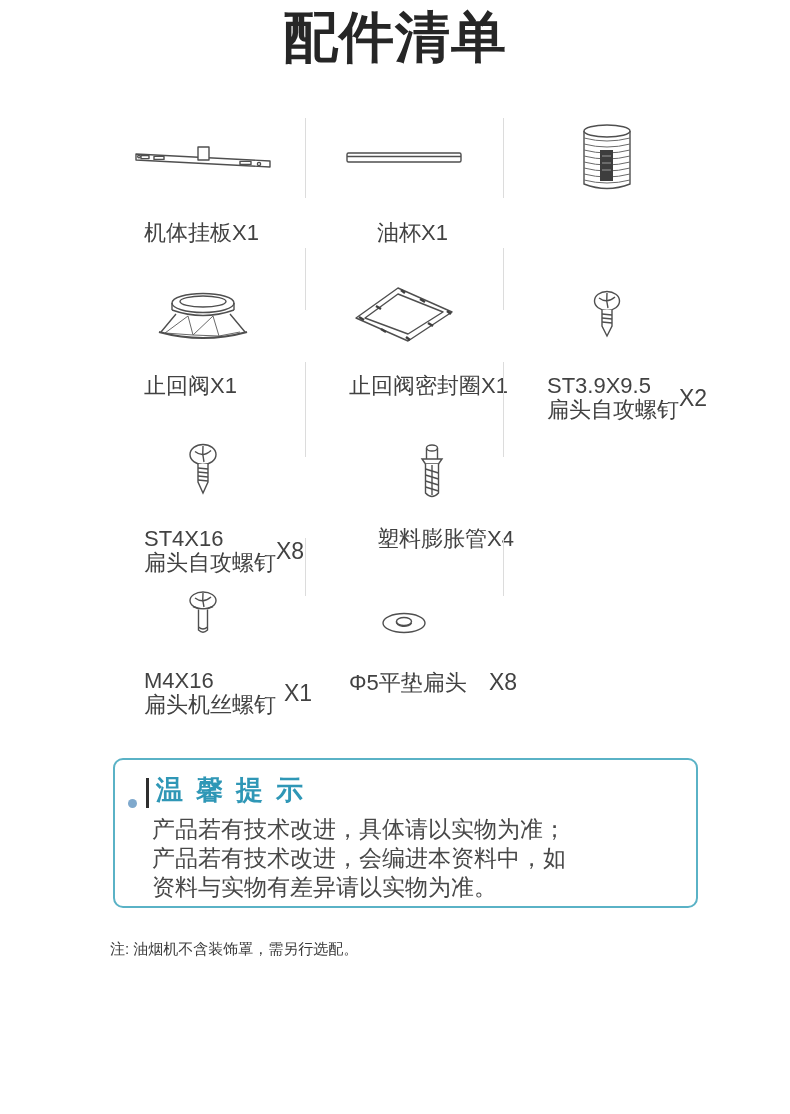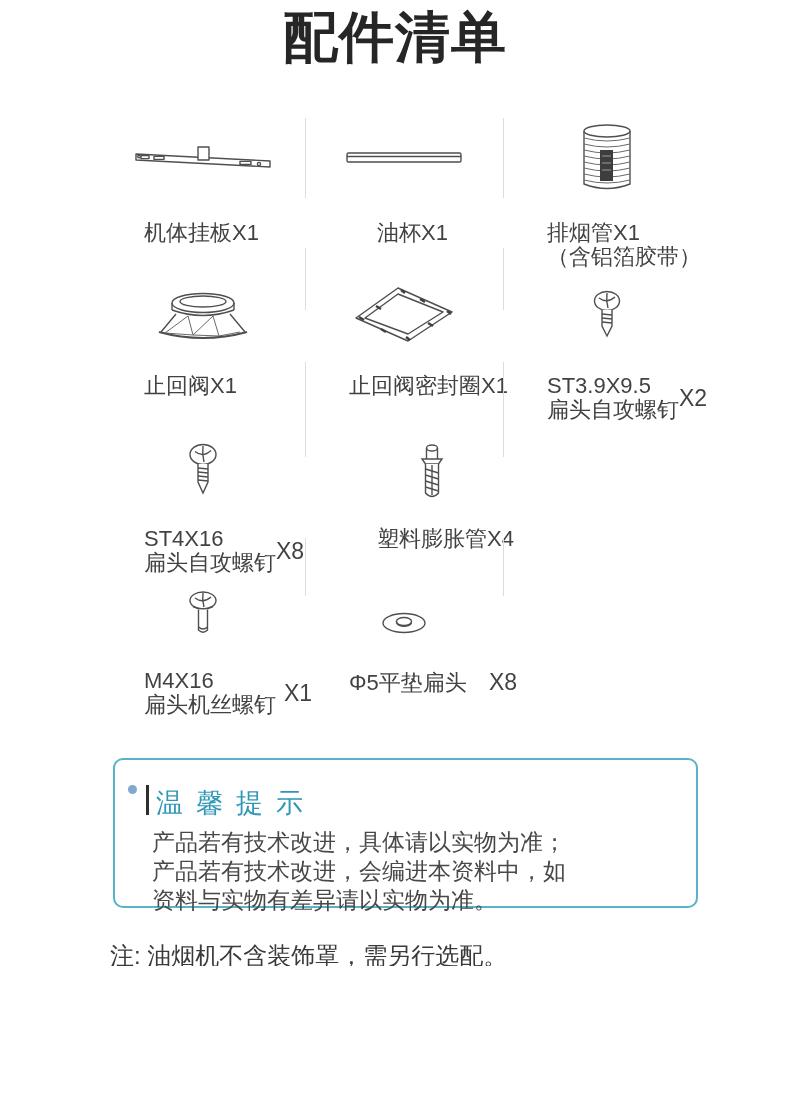--- a/index.html
+++ b/index.html
@@ -54,32 +54,32 @@
   svg { display:block; }
   .stroke { stroke:#4f4f4f; stroke-width:1.4; fill:#ffffff; }
   .stroke-thin { stroke:#6a6a6a; stroke-width:1; fill:none; }
   .nofill { fill:none; }
   .tips-box {
     margin:43px 0 0 113px;
     width:585px; height:150px;
     border:2px solid #5ab2c6;
     border-radius:10px;
   }
-  .tips-header { display:flex; align-items:flex-start; padding:25px 0 0 13px; }
+  .tips-header { display:flex; align-items:flex-end; padding:12px 0 0 13px;font-weight:bold; }
   .tips-bullet { width:9px; height:9px; border-radius:50%; background:#7fa9cd; }
   .tips-bar { width:3px; height:30px; background:#2e2e2e; margin-left:9px; }
   .tips-title {
     margin-left:7px;
     font-size:27px;
     letter-spacing:13px;
     color:#2f97b6;
   }
   .tips-body { margin:7px 16px 0 37px; }
   .tips-line { display:block; font-size:23px; line-height:29px; color:#484848; white-space:nowrap; }
-  .foot-note { margin:32px 0 4px 110px; font-size:24px; color:#3a3a3a; }
+  .foot-note { margin:32px 0 4px 110px; font-size:15px; color:#3a3a3a; }
 </style>
 </head>
 <body>
 
 <div class="page">
 
   <h1 class="main-title">配件清单</h1>
 
   <div class="grid">
     <div class="sep l s1"></div>
@@ -151,27 +151,20 @@
                 <path d="M3 57 Q26 63 49 57"></path>
             </g>
             <rect x="19" y="27" width="13" height="31" fill="#3d3d3d"></rect>
             <g stroke="#9a9a9a" stroke-width="1">
               <line x1="21" y1="33" x2="30" y2="33"></line>
               <line x1="21" y1="40" x2="30" y2="40"></line>
               <line x1="21" y1="47" x2="30" y2="47"></line>
             </g>
           </svg>
         </div>
-        <div class="label-row">
-          <div class="lines">
-            <span class="line">排烟管X1</span>
-            <span class="line">（含铝箔胶带）</span>
-          </div>
-
-        </div>
       </div>
     </div>
 
     <div class="row r2">
       <div class="cell">
         <div class="art">
           <svg width="96" height="54" viewBox="0 0 96 54">
             <g class="stroke">
               <ellipse cx="48" cy="13" rx="31" ry="9.5"></ellipse>
               <ellipse cx="48" cy="11.5" rx="23" ry="5.5"></ellipse>

